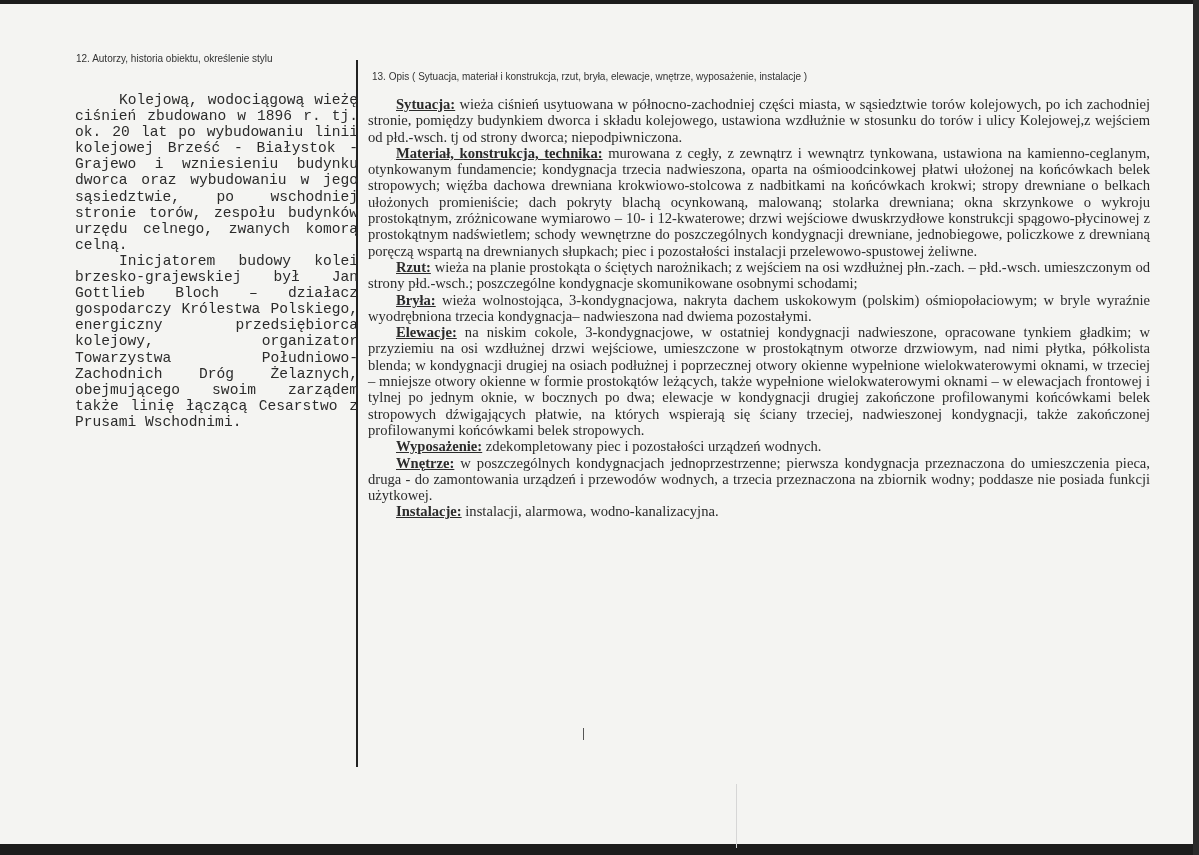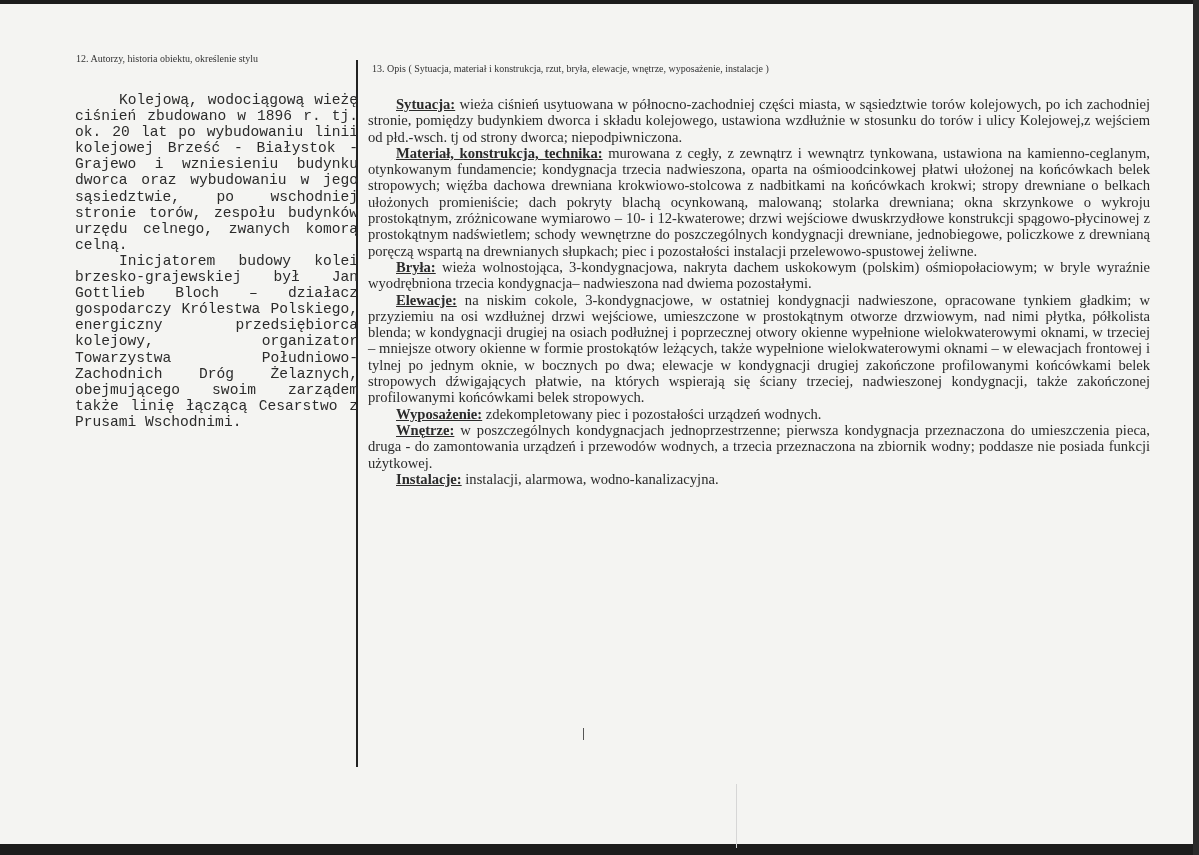--- a/index.html
+++ b/index.html
@@ -11,27 +11,27 @@
     .page {
       position: absolute; left: 0; top: 4px; width: 1193px; height: 840px;
       background: #f4f4f2;
       color: #2a2a2a;
     }
     .right-edge {
       position: absolute; right: 0; top: 0; width: 6px; height: 855px; background: #2a2a2a;
     }
     .header-small {
       position: absolute;
-      font-family: Liberation Serif, serif;
+      font-family: Liberation Sans, sans-serif;
       font-size: 10px;
       color: #333;
       white-space: nowrap;
     }
     #h12 { left: 76px; top: 49px; }
-    #h13 { left: 372px; top: 59px; }
+    #h13 { left: 372px; top: 67px; }
     .divider {
       position: absolute; left: 356px; top: 56px; width: 2px; height: 707px; background: #222;
     }
     .tick {
       position: absolute; left: 583px; top: 724px; width: 1px; height: 12px; background: #555;
     }
     .fold {
       position: absolute; left: 736px; top: 780px; width: 1px; height: 64px; background: #d6d6d6;
     }
     .col-left {
@@ -66,20 +66,21 @@
   <div class="fold"></div>
 
   <div class="col-left">
     <p>Kolejową, wodociągową wieżę ciśnień zbudowano w 1896 r. tj. ok. 20 lat po wybudowaniu linii kolejowej Brześć - Białystok - Grajewo i wzniesieniu budynku dworca oraz wybudowaniu w jego sąsiedztwie, po wschodniej stronie torów, zespołu budynków urzędu celnego, zwanych komorą celną.</p>
     <p>Inicjatorem budowy kolei brzesko-grajewskiej był Jan Gottlieb Bloch – działacz gospodarczy Królestwa Polskiego, energiczny przedsiębiorca kolejowy, organizator Towarzystwa Południowo-Zachodnich Dróg Żelaznych, obejmującego swoim zarządem także linię łączącą Cesarstwo z Prusami Wschodnimi.</p>
   </div>
 
   <div class="col-right">
     <p><span class="label">Sytuacja:</span><span> wieża ciśnień usytuowana w północno-zachodniej części miasta, w sąsiedztwie torów kolejowych, po ich zachodniej stronie, pomiędzy budynkiem dworca i składu kolejowego, ustawiona wzdłużnie w stosunku do torów i ulicy Kolejowej,z wejściem od płd.-wsch. tj od strony dworca; niepodpiwniczona.</span></p>
     <p><span class="label">Materiał, konstrukcja, technika:</span><span> murowana z cegły, z zewnątrz i wewnątrz tynkowana, ustawiona na kamienno-ceglanym, otynkowanym fundamencie; kondygnacja trzecia nadwieszona, oparta na ośmioodcinkowej płatwi ułożonej na końcówkach belek stropowych; więźba dachowa drewniana krokwiowo-stolcowa z nadbitkami na końcówkach krokwi; stropy drewniane o belkach ułożonych promieniście; dach pokryty blachą ocynkowaną, malowaną; stolarka drewniana; okna skrzynkowe o wykroju prostokątnym, zróżnicowane wymiarowo – 10- i 12-kwaterowe; drzwi wejściowe dwuskrzydłowe konstrukcji spągowo-płycinowej z prostokątnym nadświetlem; schody wewnętrzne do poszczególnych kondygnacji drewniane, jednobiegowe, policzkowe z drewnianą poręczą wspartą na drewnianych słupkach; piec i pozostałości instalacji przelewowo-spustowej żeliwne.</span></p>
+    <p><span class="label">Rzut:</span><span> wieża na planie prostokąta o ściętych narożnikach; z wejściem na osi wzdłużnej płn.-zach. – płd.-wsch. umieszczonym od strony płd.-wsch.; poszczególne kondygnacje skomunikowane osobnymi schodami;</span></p>
     <p><span class="label">Bryła:</span><span> wieża wolnostojąca, 3-kondygnacjowa, nakryta dachem uskokowym (polskim) ośmiopołaciowym; w bryle wyraźnie wyodrębniona trzecia kondygnacja– nadwieszona nad dwiema pozostałymi.</span></p>
     <p><span class="label">Elewacje:</span><span> na niskim cokole, 3-kondygnacjowe, w ostatniej kondygnacji nadwieszone, opracowane tynkiem gładkim; w przyziemiu na osi wzdłużnej drzwi wejściowe, umieszczone w prostokątnym otworze drzwiowym, nad nimi płytka, półkolista blenda; w kondygnacji drugiej na osiach podłużnej i poprzecznej otwory okienne wypełnione wielokwaterowymi oknami, w trzeciej – mniejsze otwory okienne w formie prostokątów leżących, także wypełnione wielokwaterowymi oknami – w elewacjach frontowej i tylnej po jednym oknie, w bocznych po dwa; elewacje w kondygnacji drugiej zakończone profilowanymi końcówkami belek stropowych dźwigających płatwie, na których wspierają się ściany trzeciej, nadwieszonej kondygnacji, także zakończonej profilowanymi końcówkami belek stropowych.</span></p>
     <p><span class="label">Wyposażenie:</span><span> zdekompletowany piec i pozostałości urządzeń wodnych.</span></p>
     <p><span class="label">Wnętrze:</span><span>  w poszczególnych kondygnacjach jednoprzestrzenne; pierwsza kondygnacja przeznaczona do umieszczenia pieca, druga - do zamontowania urządzeń i przewodów wodnych, a trzecia przeznaczona na zbiornik wodny; poddasze nie posiada funkcji użytkowej.</span></p>
     <p><span class="label">Instalacje:</span><span> instalacji, alarmowa, wodno-kanalizacyjna.</span></p>
   </div>
 </div>
 <div class="right-edge"></div>
 
 </body></html>

